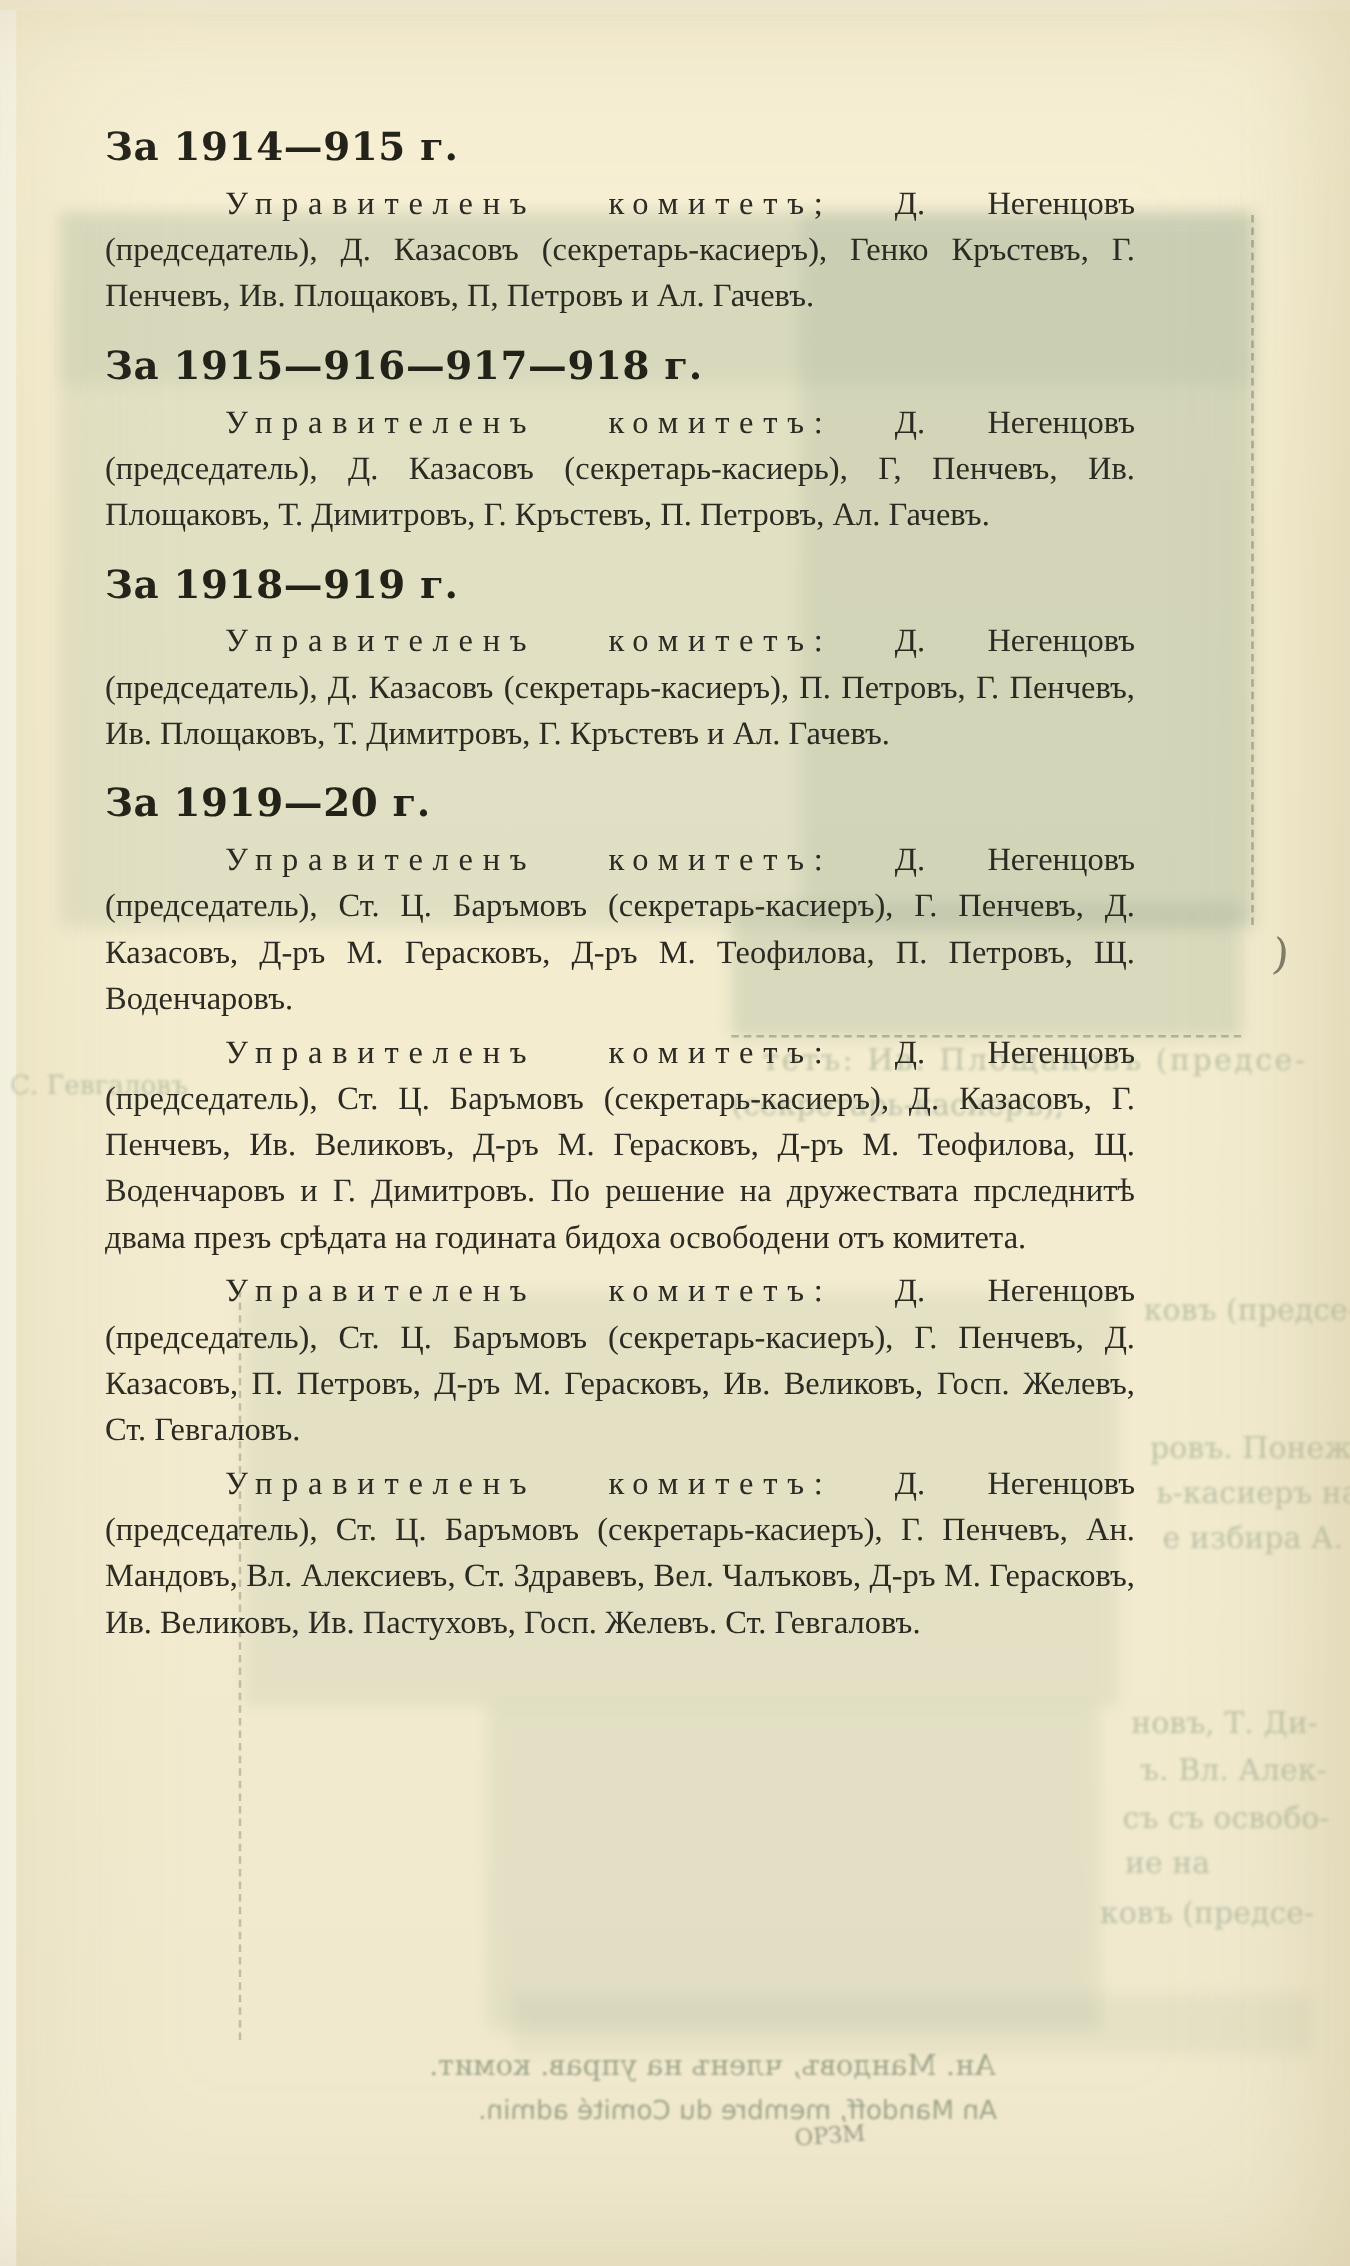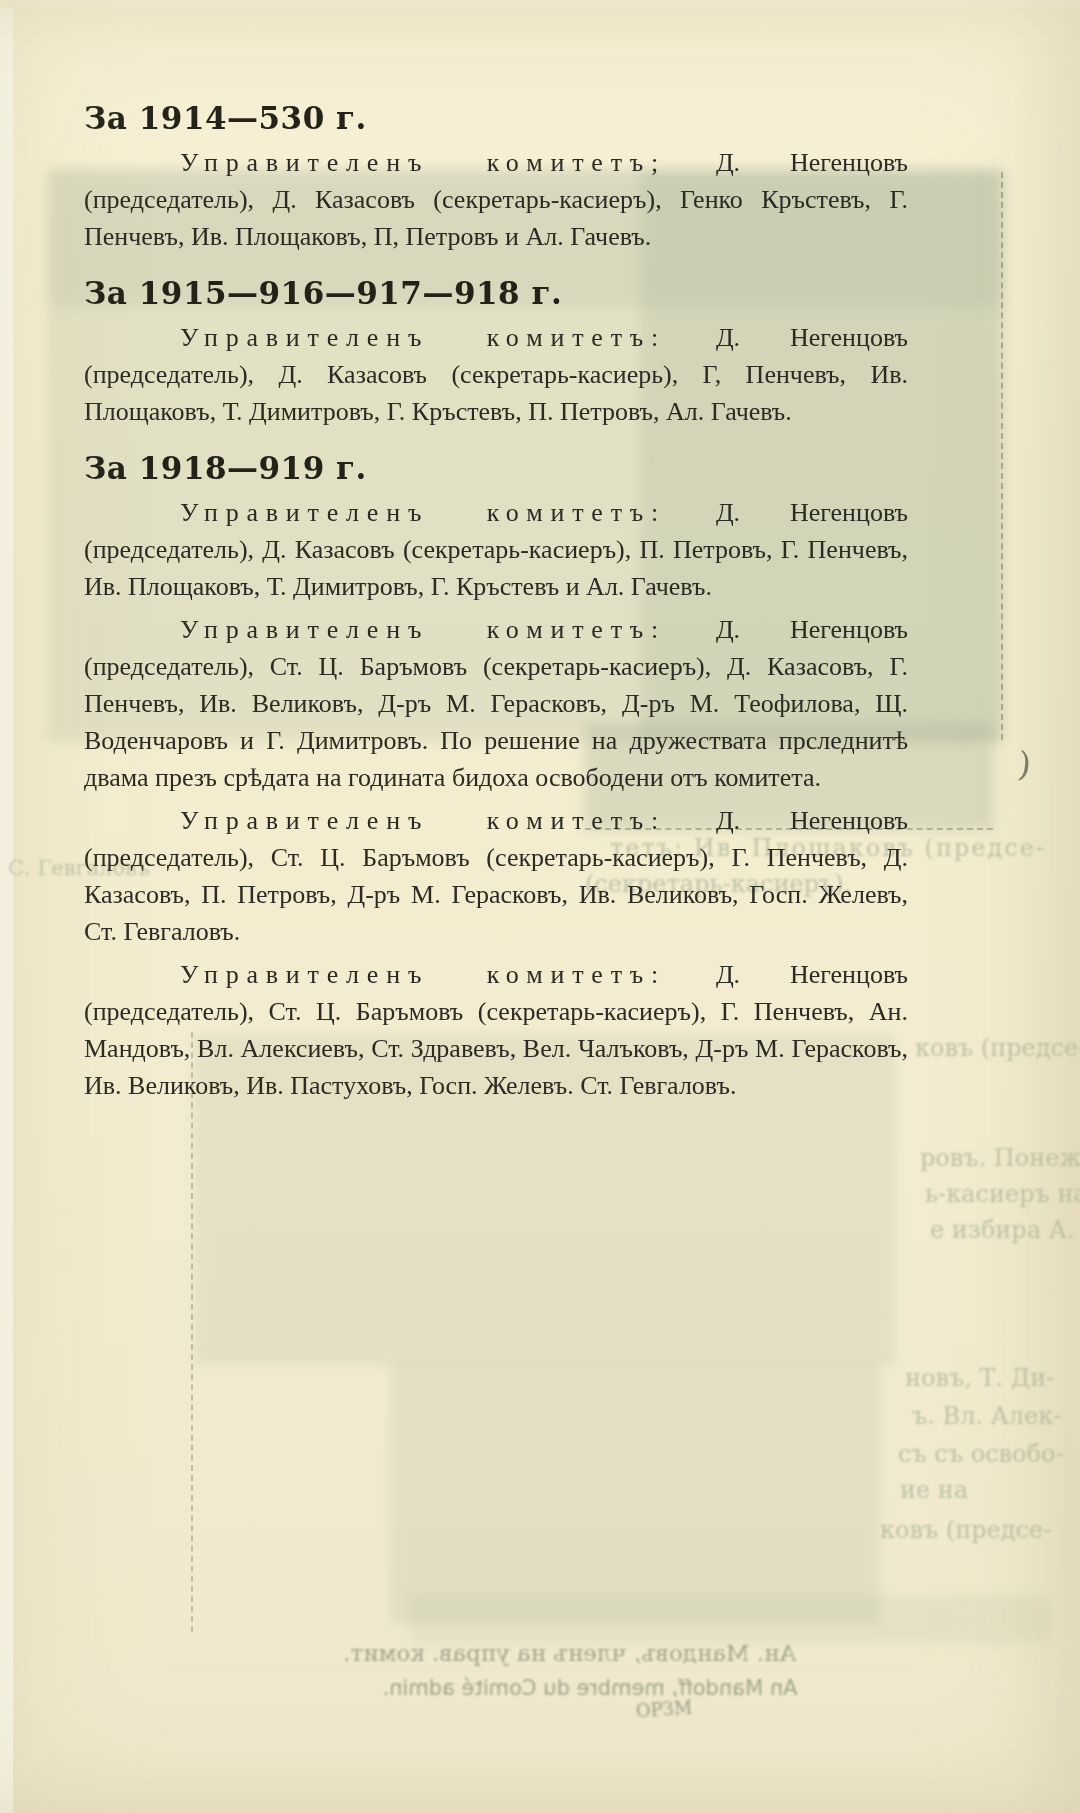--- a/index.html
+++ b/index.html
@@ -90,34 +90,38 @@
 <div class="ghost g10">ие на</div>
 <div class="ghost g11">ковъ (предсе-</div>
 <div class="ghost-mirror m0">Ан. Мандовъ, членъ на управ. комит.</div>
 <div class="ghost-mirror m1">An Mandoff, membre du Comité admin.</div>
 <div class="smudge">)</div>
 <div class="ink-blot">ОРЗМ</div>
 
 <div class="page-col">
 
   <section>
-    <h2 class="year">За 1914—530 г.</h2>
+    <h2 class="year">За 1914—915 г.</h2>
     <p class="body"><span class="lead">Управителенъ комитетъ;</span> <span>Д. Негенцовъ (председатель), Д. Казасовъ (секретарь-касиеръ), Генко Кръстевъ, Г. Пенчевъ, Ив. Площаковъ, П, Петровъ и Ал. Гачевъ.</span></p>
   </section>
 
   <section>
     <h2 class="year">За 1915—916—917—918 г.</h2>
     <p class="body"><span class="lead">Управителенъ комитетъ:</span> <span>Д. Негенцовъ (председатель), Д. Казасовъ (секретарь-касиерь), Г, Пенчевъ, Ив. Площаковъ, Т. Димитровъ, Г. Кръстевъ, П. Петровъ, Ал. Гачевъ.</span></p>
   </section>
 
   <section>
     <h2 class="year">За 1918—919 г.</h2>
     <p class="body"><span class="lead">Управителенъ комитетъ:</span> <span>Д. Негенцовъ (председатель), Д. Казасовъ (секретарь-касиеръ), П. Петровъ, Г. Пенчевъ, Ив. Площаковъ, Т. Димитровъ, Г. Кръстевъ и Ал. Гачевъ.</span></p>
   </section>
 
+  <section>
+    <h2 class="year">За 1919—20 г.</h2>
+    <p class="body"><span class="lead">Управителенъ комитетъ:</span> <span>Д. Негенцовъ (председатель), Ст. Ц. Баръмовъ (секретарь-касиеръ), Г. Пенчевъ, Д. Казасовъ, Д-ръ М. Герасковъ, Д-ръ М. Теофилова, П. Петровъ, Щ. Воденчаровъ.</span></p>
+  </section>
 
   <section>
     <p class="body"><span class="lead">Управителенъ комитетъ:</span> <span>Д. Негенцовъ (председатель), Ст. Ц. Баръмовъ (секретарь-касиеръ), Д. Казасовъ, Г. Пенчевъ, Ив. Великовъ, Д-ръ М. Герасковъ, Д-ръ М. Теофилова, Щ. Воденчаровъ и Г. Димитровъ. По решение на дружествата прследнитѣ двама презъ срѣдата на годината бидоха освободени отъ комитета.</span></p>
   </section>
 
   <section>
     <p class="body"><span class="lead">Управителенъ комитетъ:</span> <span>Д. Негенцовъ (председатель), Ст. Ц. Баръмовъ (секретарь-касиеръ), Г. Пенчевъ, Д. Казасовъ, П. Петровъ, Д-ръ М. Герасковъ, Ив. Великовъ, Госп. Желевъ, Ст. Гевгаловъ.</span></p>
   </section>
 
   <section>

